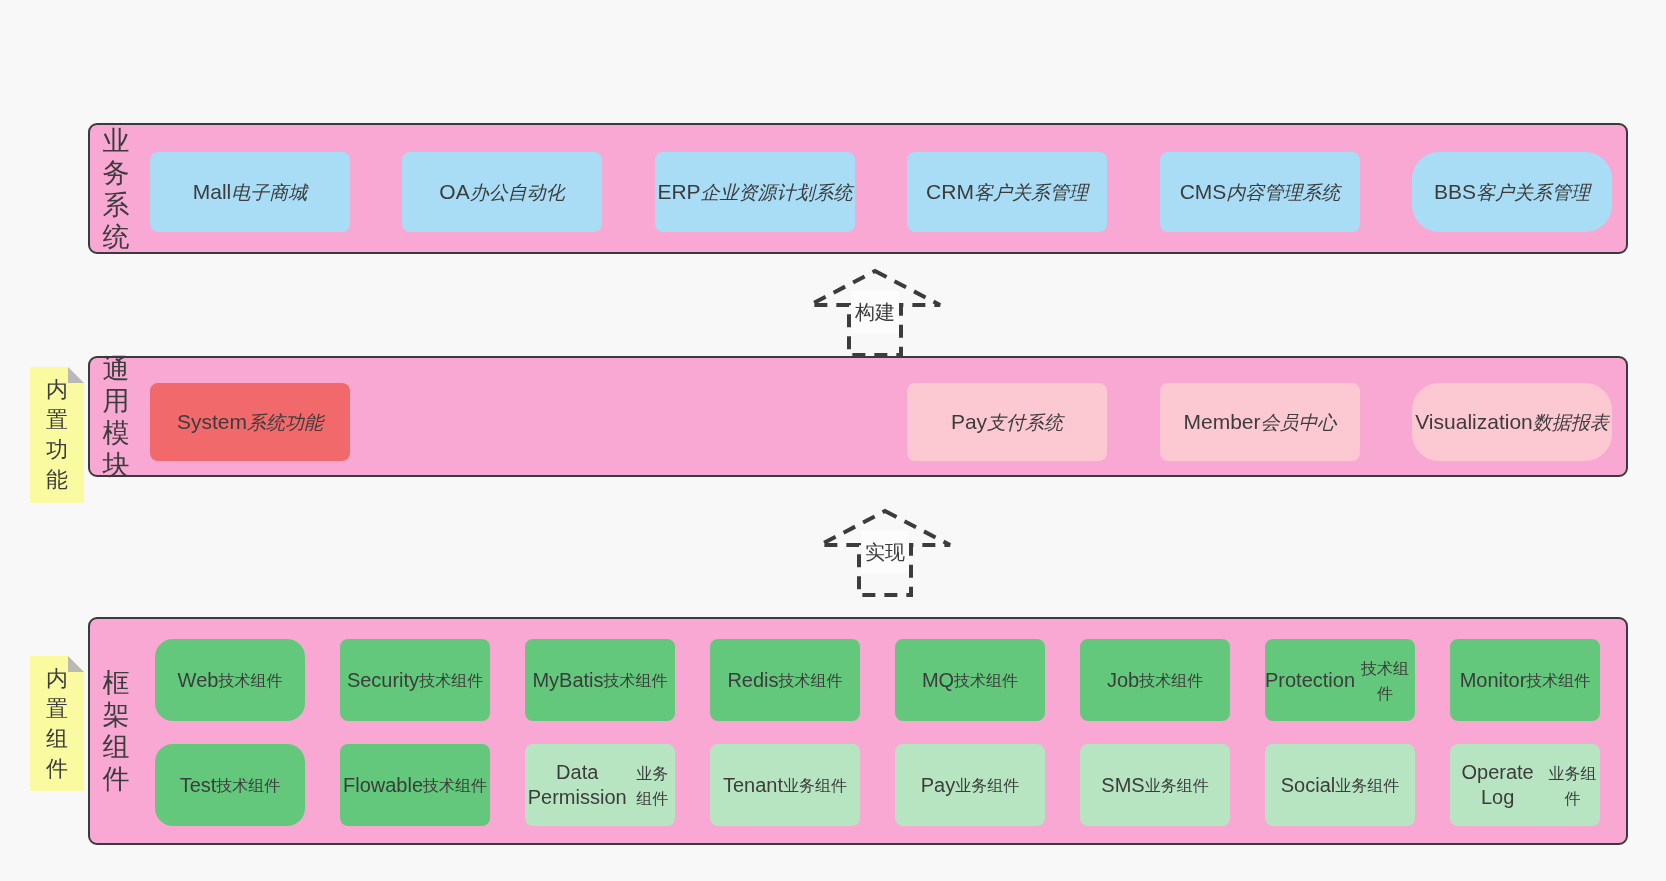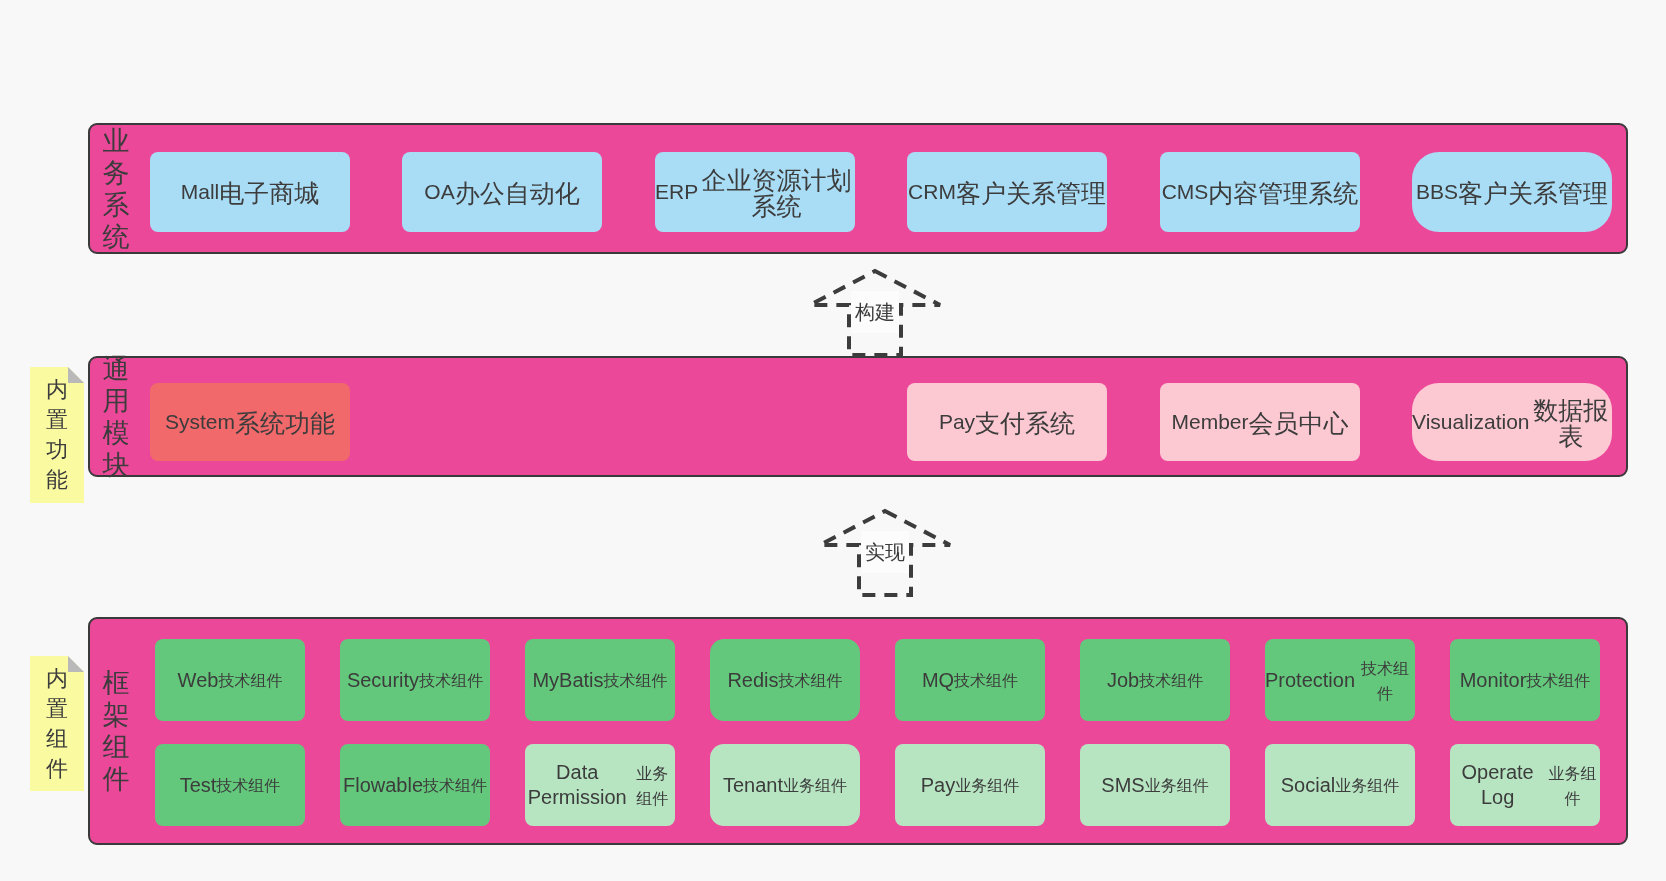--- a/index.html
+++ b/index.html
@@ -3,21 +3,21 @@
 <meta charset="utf-8">
 <style>
   html,body { margin:0; padding:0; }
   body {
     width:1666px; height:881px; position:relative; overflow:hidden;
     background:#f8f8f8; color:#3c3c3c;
     font-family:"Liberation Sans", sans-serif;
   }
   .panel {
     position:absolute; left:88px; width:1540px; box-sizing:border-box;
-    background:#ec4899; border:2px solid #3a3a3a; border-radius:9px;
+    background:#f9a8d4; border:2px solid #3a3a3a; border-radius:9px;
     z-index:1;
   }
   #panel-business  { top:123px; height:131px; }
   #panel-common    { top:356px; height:121px; }
   #panel-framework { top:617px; height:228px; }
 
   .side-label {
     position:absolute; left:6px; top:0; bottom:0; width:40px;
     display:flex; align-items:center; justify-content:center;
   }
@@ -34,31 +34,31 @@
   .big   { width:200px; }
   .small { width:150px; }
   #panel-business .box { top:27px; height:80px; }
   #panel-common   .box { top:25px; height:78px; }
   .frow1 .box { top:20px;  height:82px; }
   .frow2 .box { top:125px; height:82px; }
 
   
   .c1 { left:60px; }  .c2 { left:312px; } .c3 { left:565px; }
   .c4 { left:817px; } .c5 { left:1070px; } .c6 { left:1322px;border-radius:27px; }
-  .g1 { left:65px; }  .g2 { left:250px; } .g3 { left:435px; } .g4 { left:620px;border-radius:14px; }
+  .g1 { left:65px;border-radius:18px; }  .g2 { left:250px; } .g3 { left:435px; } .g4 { left:620px; }
   .g5 { left:805px; } .g6 { left:990px; } .g7 { left:1175px; } .g8 { left:1360px; }
 
   .blue  { background:#a9dcf5; }
   .red   { background:#f1696b; }
   .pink  { background:#fcc9d3; }
   .gdark { background:#63c87b; }
   .glite { background:#b7e5c2; }
 
   .big .en   { font-size:21px; line-height:26px; }
-  .big .zh   { font-size:25px; line-height:26px; margin-top:2px; }
+  .big .zh   { font-size:19px; line-height:26px; margin-top:2px;font-style:italic; }
   .small .en { font-size:20px; line-height:25px; max-width:124px; }
   .small .zh { font-size:16px; line-height:25px; margin-top:1px; }
 
   .note {
     position:absolute; left:30px; width:54px; background:#fafaa0; z-index:0;
     display:flex; align-items:center; justify-content:center;
   }
   #note-common    { top:367px; height:136px; }
   #note-framework { top:656px; height:135px; }
   .note span {

